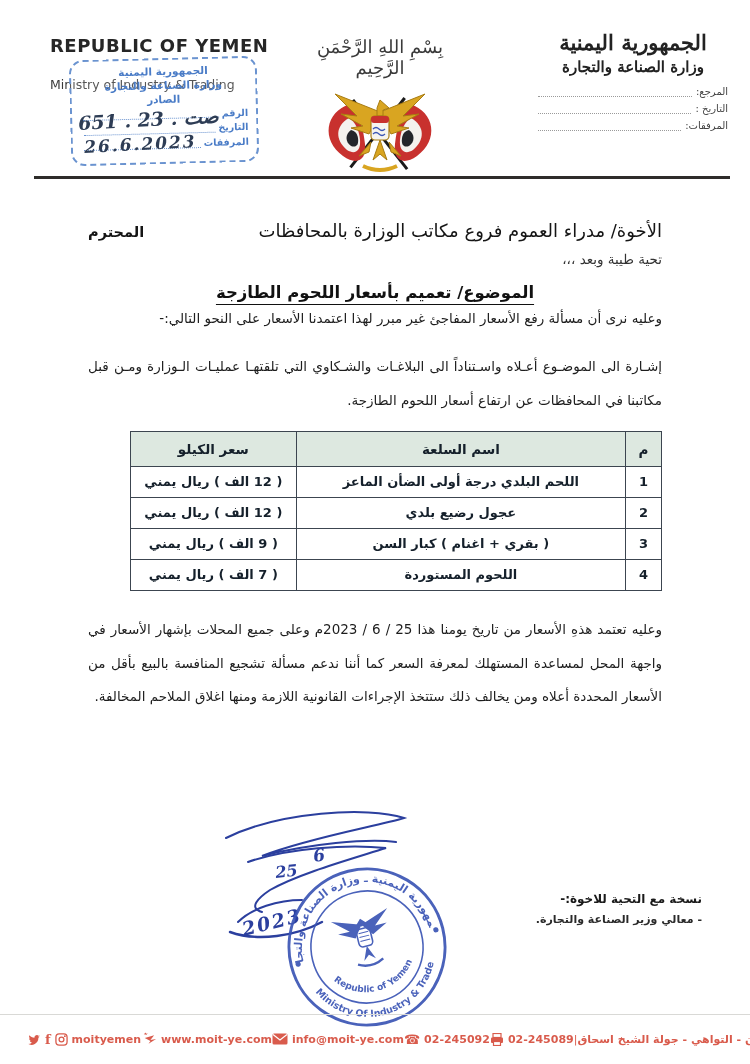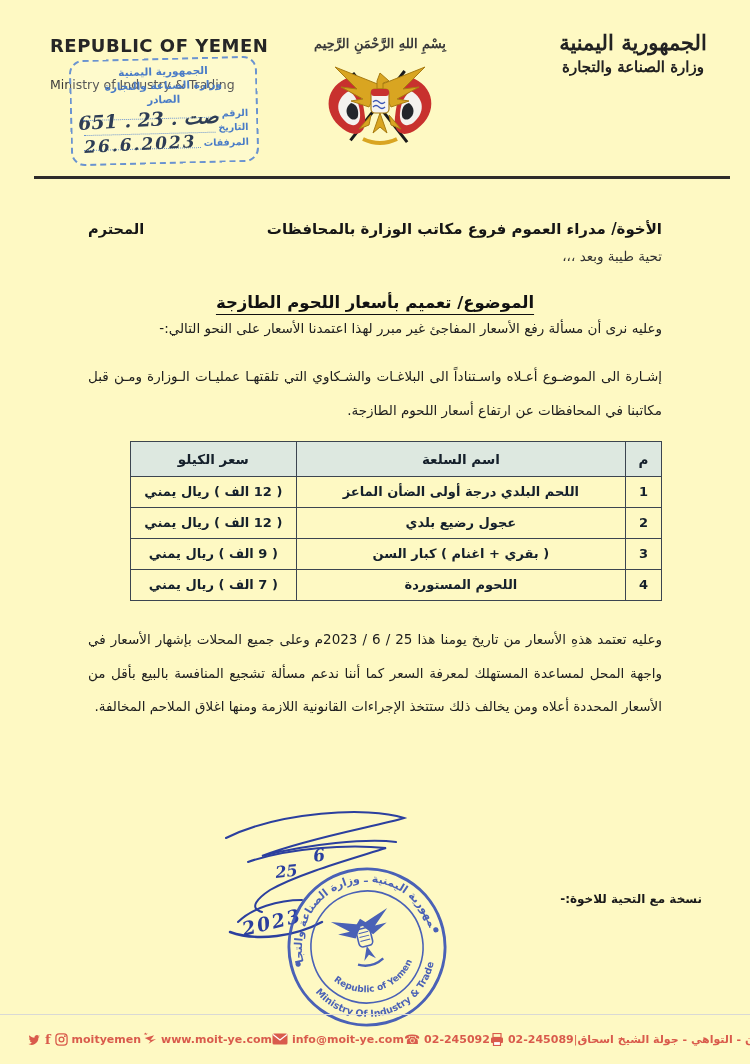--- a/index.html
+++ b/index.html
@@ -1,18 +1,18 @@
 <!DOCTYPE html>
 <html lang="ar"><head>
 <meta charset="utf-8">
 <style>
   html,body{margin:0;padding:0;background:#e9e9e9;}
   .page{
     position:relative;width:750px;height:1064px;margin:0 auto;
-    background:#fef9c3;overflow:hidden;
+    background:#ffffff;overflow:hidden;
     font-family:"DejaVu Sans",sans-serif;color:#222;
     box-shadow:0 0 6px rgba(0,0,0,.25);
   }
   
   .hdr-left{position:absolute;left:50px;top:36px;width:230px;}
   .en-country{font-size:18px;font-weight:bold;color:#262626;letter-spacing:.5px;line-height:1.15;}
   .en-ministry{font-size:12.5px;color:#3a3a3a;margin-top:20px;}
   .office-stamp{
     position:absolute;left:70px;top:58px;width:188px;height:106px;
     border:2px dashed #6a93d0;border-radius:14px;color:#4a7cc7;
@@ -28,36 +28,36 @@
     position:absolute;left:78px;top:108px;width:150px;direction:ltr;text-align:left;
     font-family:"DejaVu Serif",serif;font-style:italic;font-weight:bold;
     color:#2e3d55;font-size:19px;transform:rotate(-3deg);white-space:nowrap;
   }
   .hand-date{
     position:absolute;left:84px;top:134px;direction:ltr;
     font-family:"DejaVu Serif",serif;font-style:italic;font-weight:bold;
     color:#2e3d55;font-size:17px;transform:rotate(-3deg);letter-spacing:2px;
   }
   .hdr-center{position:absolute;left:295px;top:36px;width:170px;text-align:center;}
-  .bismillah{font-size:13px;font-weight:bold;color:#3a3a3a;font-family:"DejaVu Serif",serif;}
+  .bismillah{font-size:18px;font-weight:normal;color:#3a3a3a;font-family:"DejaVu Serif",serif;}
   .hdr-right{position:absolute;right:22px;top:30px;width:190px;direction:rtl;text-align:center;}
   .ar-country{font-size:21px;font-weight:bold;color:#222;font-family:"DejaVu Serif",serif;}
   .ar-ministry{font-size:15px;font-weight:bold;color:#222;font-family:"DejaVu Serif",serif;margin-top:3px;}
   .hdr-fields{margin-top:10px;font-size:10px;color:#444;}
   .hdr-field{display:flex;direction:rtl;align-items:flex-end;margin-top:6px;}
   .hdr-field .lbl{white-space:nowrap;}
   .hdr-field .dots{flex:1;border-bottom:1px dotted #9a9a9a;margin-right:4px;height:8px;}
   .rule{position:absolute;left:34px;right:20px;top:176px;height:3px;background:#2e2c2a;}
   
   .content{position:absolute;left:88px;right:88px;top:212px;direction:rtl;}
   .addressee-row{display:flex;justify-content:space-between;align-items:baseline;margin-top:8px;}
-  .addressee{font-size:15px;font-weight:bold;color:#151515;text-align:center;}
+  .addressee{font-size:18px;font-weight:normal;color:#151515;text-align:center;}
   .honorific{font-size:14.5px;font-weight:bold;color:#151515;}
   .greeting{margin-top:10px;font-size:13.5px;color:#333;font-family:"DejaVu Serif",serif;}
-  .subject{margin-top:29px;text-align:center;font-size:16.5px;font-weight:bold;color:#111;
+  .subject{margin-top:16px;text-align:center;font-size:16.5px;font-weight:bold;color:#111;
     text-decoration:underline;text-underline-offset:6px;}
   .para{margin-top:14px;font-size:13.5px;line-height:2.5;text-align:justify;color:#1d1d1d;font-weight:500;}
   .para.tight{margin-top:0;}
   
   table.prices{border-collapse:collapse;width:calc(100% - 42px);margin-top:10px;
     font-size:13px;color:#15202b;}
   table.prices th,table.prices td{border:1.6px solid #3c4550;padding:4px 8px;text-align:center;font-weight:bold;}
   table.prices th{background:#dde8e0;height:26px;font-size:13.5px;margin-left:14px;}
   table.prices td{height:22px;}
   col.c-no{width:36px;} col.c-item{width:330px;} col.c-price{width:166px;}
@@ -137,20 +137,34 @@
 
       <path d="M75 58 L68 78 L75 72 L82 78 Z" fill="#d9a521" stroke="#a87c12" stroke-width="1"></path>
       <path d="M66 60 L54 74 L64 70 Z M84 60 L96 74 L86 70 Z" fill="#d9a521" stroke="#a87c12" stroke-width="1"></path>
       <path d="M58 84 q17 8 34 0" stroke="#d9a521" stroke-width="4" fill="none"></path>
     </svg>
   </div>
 
   <div class="hdr-right">
     <div class="ar-country">الجمهورية اليمنية</div>
     <div class="ar-ministry">وزارة الصناعة والتجارة</div>
+    <div class="hdr-fields">
+      <div class="hdr-field">
+        <span class="lbl">المرجع:</span>
+          <span class="dots"></span>
+      </div>
+      <div class="hdr-field">
+        <span class="lbl">التاريخ :</span>
+          <span class="dots"></span>
+      </div>
+      <div class="hdr-field">
+        <span class="lbl">المرفقات:</span>
+          <span class="dots"></span>
+      </div>
+    </div>
   </div>
 
   <div class="rule"></div>
 
   <div class="content">
     <div class="addressee-row">
       <span class="addressee">الأخوة/ مدراء العموم فروع مكاتب الوزارة بالمحافظات</span>
       <span class="honorific">المحترم</span>
     </div>
     <div class="greeting">تحية طيبة وبعد ،،،</div>
@@ -243,20 +257,21 @@
       <path d="M85 56 L90 61 L85 64 L80 61 Z" fill="#3b55b5"></path>
       <rect x="78" y="66" width="14" height="18" rx="4" fill="none" stroke="#3b55b5" stroke-width="1.6"></rect>
       <path d="M80 70 h10 M80 74 h10 M80 78 h10" stroke="#3b55b5" stroke-width="1"></path>
       <path d="M85 84 L79 98 L85 93 L91 98 Z" fill="#3b55b5"></path>
       <path d="M72 100 q13 7 26 0" stroke="#3b55b5" stroke-width="2.4" fill="none"></path>
     </g>
   </svg>
 
   <div class="cc-block">
     <div class="cc-head">نسخة مع التحية للاخوة:-</div>
+    <div class="cc-item">- معالي وزير الصناعة والتجارة.</div>
   </div>
 
   <div class="footer-rule"></div>
   <div class="footer">
 
     <div class="fgroup">
       <svg width="15" height="13" viewBox="0 0 16 13">
           <path d="M15 1.8c-.5.3-1 .5-1.6.6A2.6 2.6 0 0 0 9 4.1v.6C6.8 4.6 4.9 3.6 3.6 2c-.7 1.2-.3 2.7.8 3.5-.4 0-.9-.1-1.2-.3 0 1.3.9 2.4 2.1 2.7-.4.1-.8.1-1.2 0 .3 1.1 1.3 1.9 2.5 1.9A5.2 5.2 0 0 1 2 11.1 7.3 7.3 0 0 0 13.2 5v-.4c.5-.4 1-.8 1.3-1.3-.5.2-1 .3-1.5.4.5-.3 1-.9 1-1.9z" fill="#d95b4c"></path>
         </svg>
       <span style="font-family:'DejaVu Serif',serif;font-weight:bold;font-size:13px">f</span>

